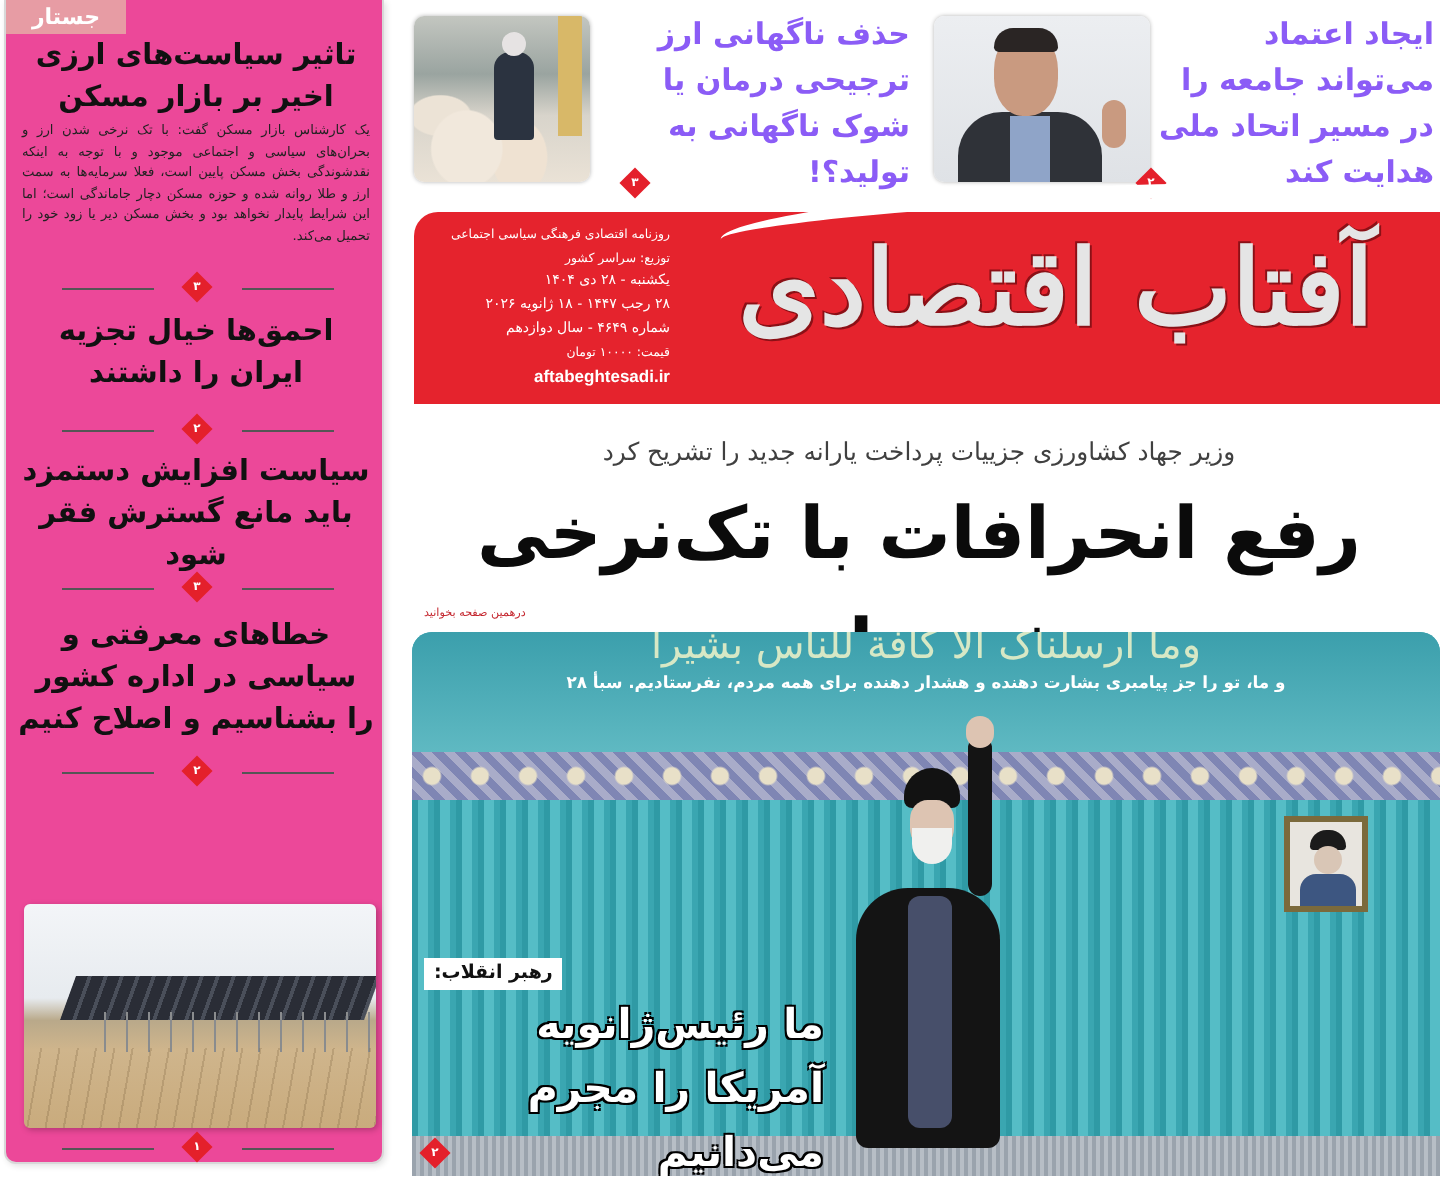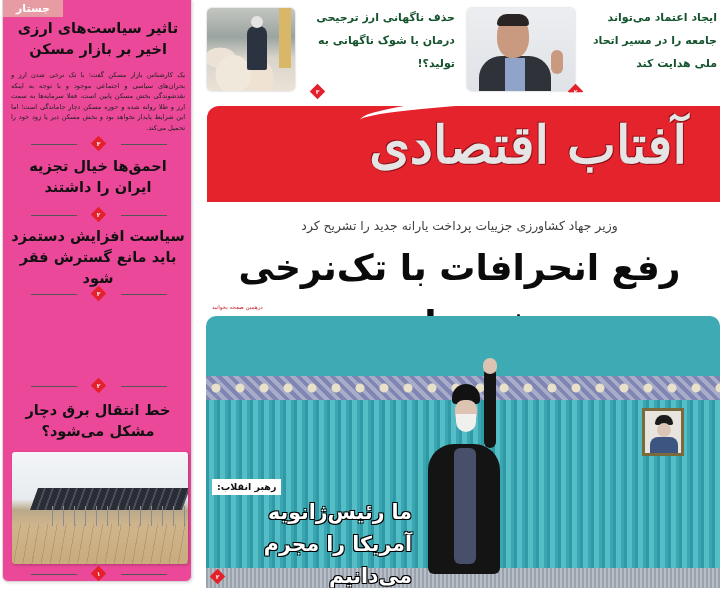--- a/index.html
+++ b/index.html
@@ -13,21 +13,21 @@
       background: #ec4899; box-shadow: 1px 1px 3px rgba(0,0,0,0.12);
     }
     .ribbon {
       position: absolute; left: 0; top: 0; width: 60px; height: 17px;
       background: #e79ca4; color: #fff; font-size: 11px; font-weight: bold;
       text-align: center; line-height: 17px; direction: rtl;
       font-family: "DejaVu Sans", sans-serif;
     }
     .left-item { position: absolute; left: 6px; width: 178px; text-align: center; }
     .left-headline { font-weight: bold; font-size: 14.5px; line-height: 21px; color: #111; }
-    .left-body { font-size: 6.6px; line-height: 10.6px; text-align: justify; color: #222; margin-top: 10px; padding: 0 2px; }
+    .left-body { font-size: 6.6px; line-height: 10.6px; text-align: justify; color: #222; padding: 0 2px; }
     .sep { position: absolute; left: 26px; width: 140px; height: 12px; }
     .sep .line-l, .sep .line-r { position: absolute; top: 6px; width: 46px; height: 1px; background: #555; }
     .sep .line-l { left: 2px; } .sep .line-r { right: 2px; }
     .sep .diamond {
       position: absolute; left: 64px; top: 0; width: 11px; height: 11px; background: #e4202b;
       transform: rotate(45deg);
     }
     .sep .num { position: absolute; left: 64px; top: 0; width: 11px; height: 11px; color: #fff; font-size: 6px; line-height: 11px; text-align: center; font-weight: bold; }
 
     .solar-photo {
@@ -46,21 +46,21 @@
       background: repeating-linear-gradient(90deg, transparent 0 10px, #8a8c8e 10px 11px);
     }
     .solar-photo .tracks {
       position: absolute; left: 0; bottom: 0; width: 100%; height: 40px;
       background: repeating-linear-gradient(100deg, transparent 0 8px, rgba(120,95,60,0.25) 8px 9px);
     }
 
     
     .top-news { position: absolute; top: 0; height: 97px; }
     .top-news .thumb { position: absolute; top: 8px; border-radius: 5px; overflow: hidden; box-shadow: 0 0 2px rgba(0,0,0,0.3); }
-    .top-news .headline { position: absolute; top: 6px; font-weight: bold; font-size: 11px; line-height: 23px; text-align: right; color: #14532d; }
+    .top-news .headline { position: absolute; top: 6px; font-weight: bold; font-size: 15px; line-height: 23px; text-align: right; color: #8b5cf6; }
     .badge {
       position: absolute; width: 11px; height: 11px; background: #e4202b; color: #fff;
       font-size: 6px; line-height: 11px; text-align: center; font-weight: bold;
       transform: rotate(45deg);
     }
     .badge span { display: block; transform: rotate(-45deg); }
 
     .chicken-thumb {
       left: 207px; width: 88px; height: 83px;
       background:
@@ -217,30 +217,30 @@
   <div class="left-item" style="top:226px;">
     <div class="left-headline">سیاست افزایش دستمزد باید مانع گسترش فقر شود</div>
   </div>
   <div class="sep" style="top:288px;">
     <div class="line-l"></div>
       <div class="diamond"></div>
     <div class="num">۳</div>
       <div class="line-r"></div>
   </div>
 
+  <div class="left-item" style="top:308px;">
+    <div class="left-headline">خطاهای معرفتی و سیاسی در اداره کشور را بشناسیم و اصلاح کنیم</div>
+  </div>
   <div class="sep" style="top:380px;">
     <div class="line-l"></div>
       <div class="diamond"></div>
     <div class="num">۲</div>
       <div class="line-r"></div>
   </div>
 
-  <div class="left-item" style="top:400px;">
-    <div class="left-headline">خط انتقال برق دچار مشکل می‌شود؟</div>
-  </div>
   <div class="solar-photo">
     <div class="panels"></div>
       <div class="panels2"></div>
       <div class="tracks"></div>
   </div>
   <div class="sep" style="top:568px;">
     <div class="line-l"></div>
       <div class="diamond"></div>
     <div class="num">۱</div>
       <div class="line-r"></div>
@@ -269,27 +269,40 @@
   </div>
   <div class="headline" style="left:112px; width:138px;">ایجاد اعتماد می‌تواند جامعه را در مسیر اتحاد ملی هدایت کند</div>
   <div class="badge" style="left:103px; top:86px;">
       <span>۲</span>
     </div>
 </div>
 
 <div class="masthead">
   <div class="logo-swash"></div>
   <div class="logo">آفتاب اقتصادی</div>
+  <div class="masthead-info">
+    <div>روزنامه اقتصادی فرهنگی سیاسی اجتماعی</div>
+    <div>توزیع: سراسر کشور</div>
+    <div class="big">یکشنبه - ۲۸ دی ۱۴۰۴</div>
+    <div class="big">۲۸ رجب ۱۴۴۷ - ۱۸ ژانویه ۲۰۲۶</div>
+    <div class="big">شماره ۴۶۴۹ - سال دوازدهم</div>
+    <div>قیمت: ۱۰۰۰۰ تومان</div>
+    <div class="site">aftabeghtesadi.ir</div>
+  </div>
 </div>
 
 <div class="kicker">وزیر جهاد کشاورزی جزییات پرداخت یارانه جدید را تشریح کرد</div>
 <div class="main-headline">رفع انحرافات با تک‌نرخی شدن ارز</div>
 <div class="read-more">درهمین صفحه بخوانید</div>
 
 <div class="main-photo">
+  <div class="banner">
+    <div class="banner-calligraphy">وما ارسلناک الا کافة للناس بشیرا</div>
+    <div class="banner-verse">و ما، تو را جز پیامبری بشارت دهنده و هشدار دهنده برای همه مردم، نفرستادیم. سبأ ۲۸</div>
+  </div>
   <div class="tile-band"></div>
   <div class="curtain"></div>
   <div class="stage"></div>
   <div class="portrait">
     <div class="ph-turban"></div>
       <div class="ph-face"></div>
       <div class="ph-body"></div>
   </div>
   <div class="figure-arm"></div>
   <div class="figure-hand"></div>

